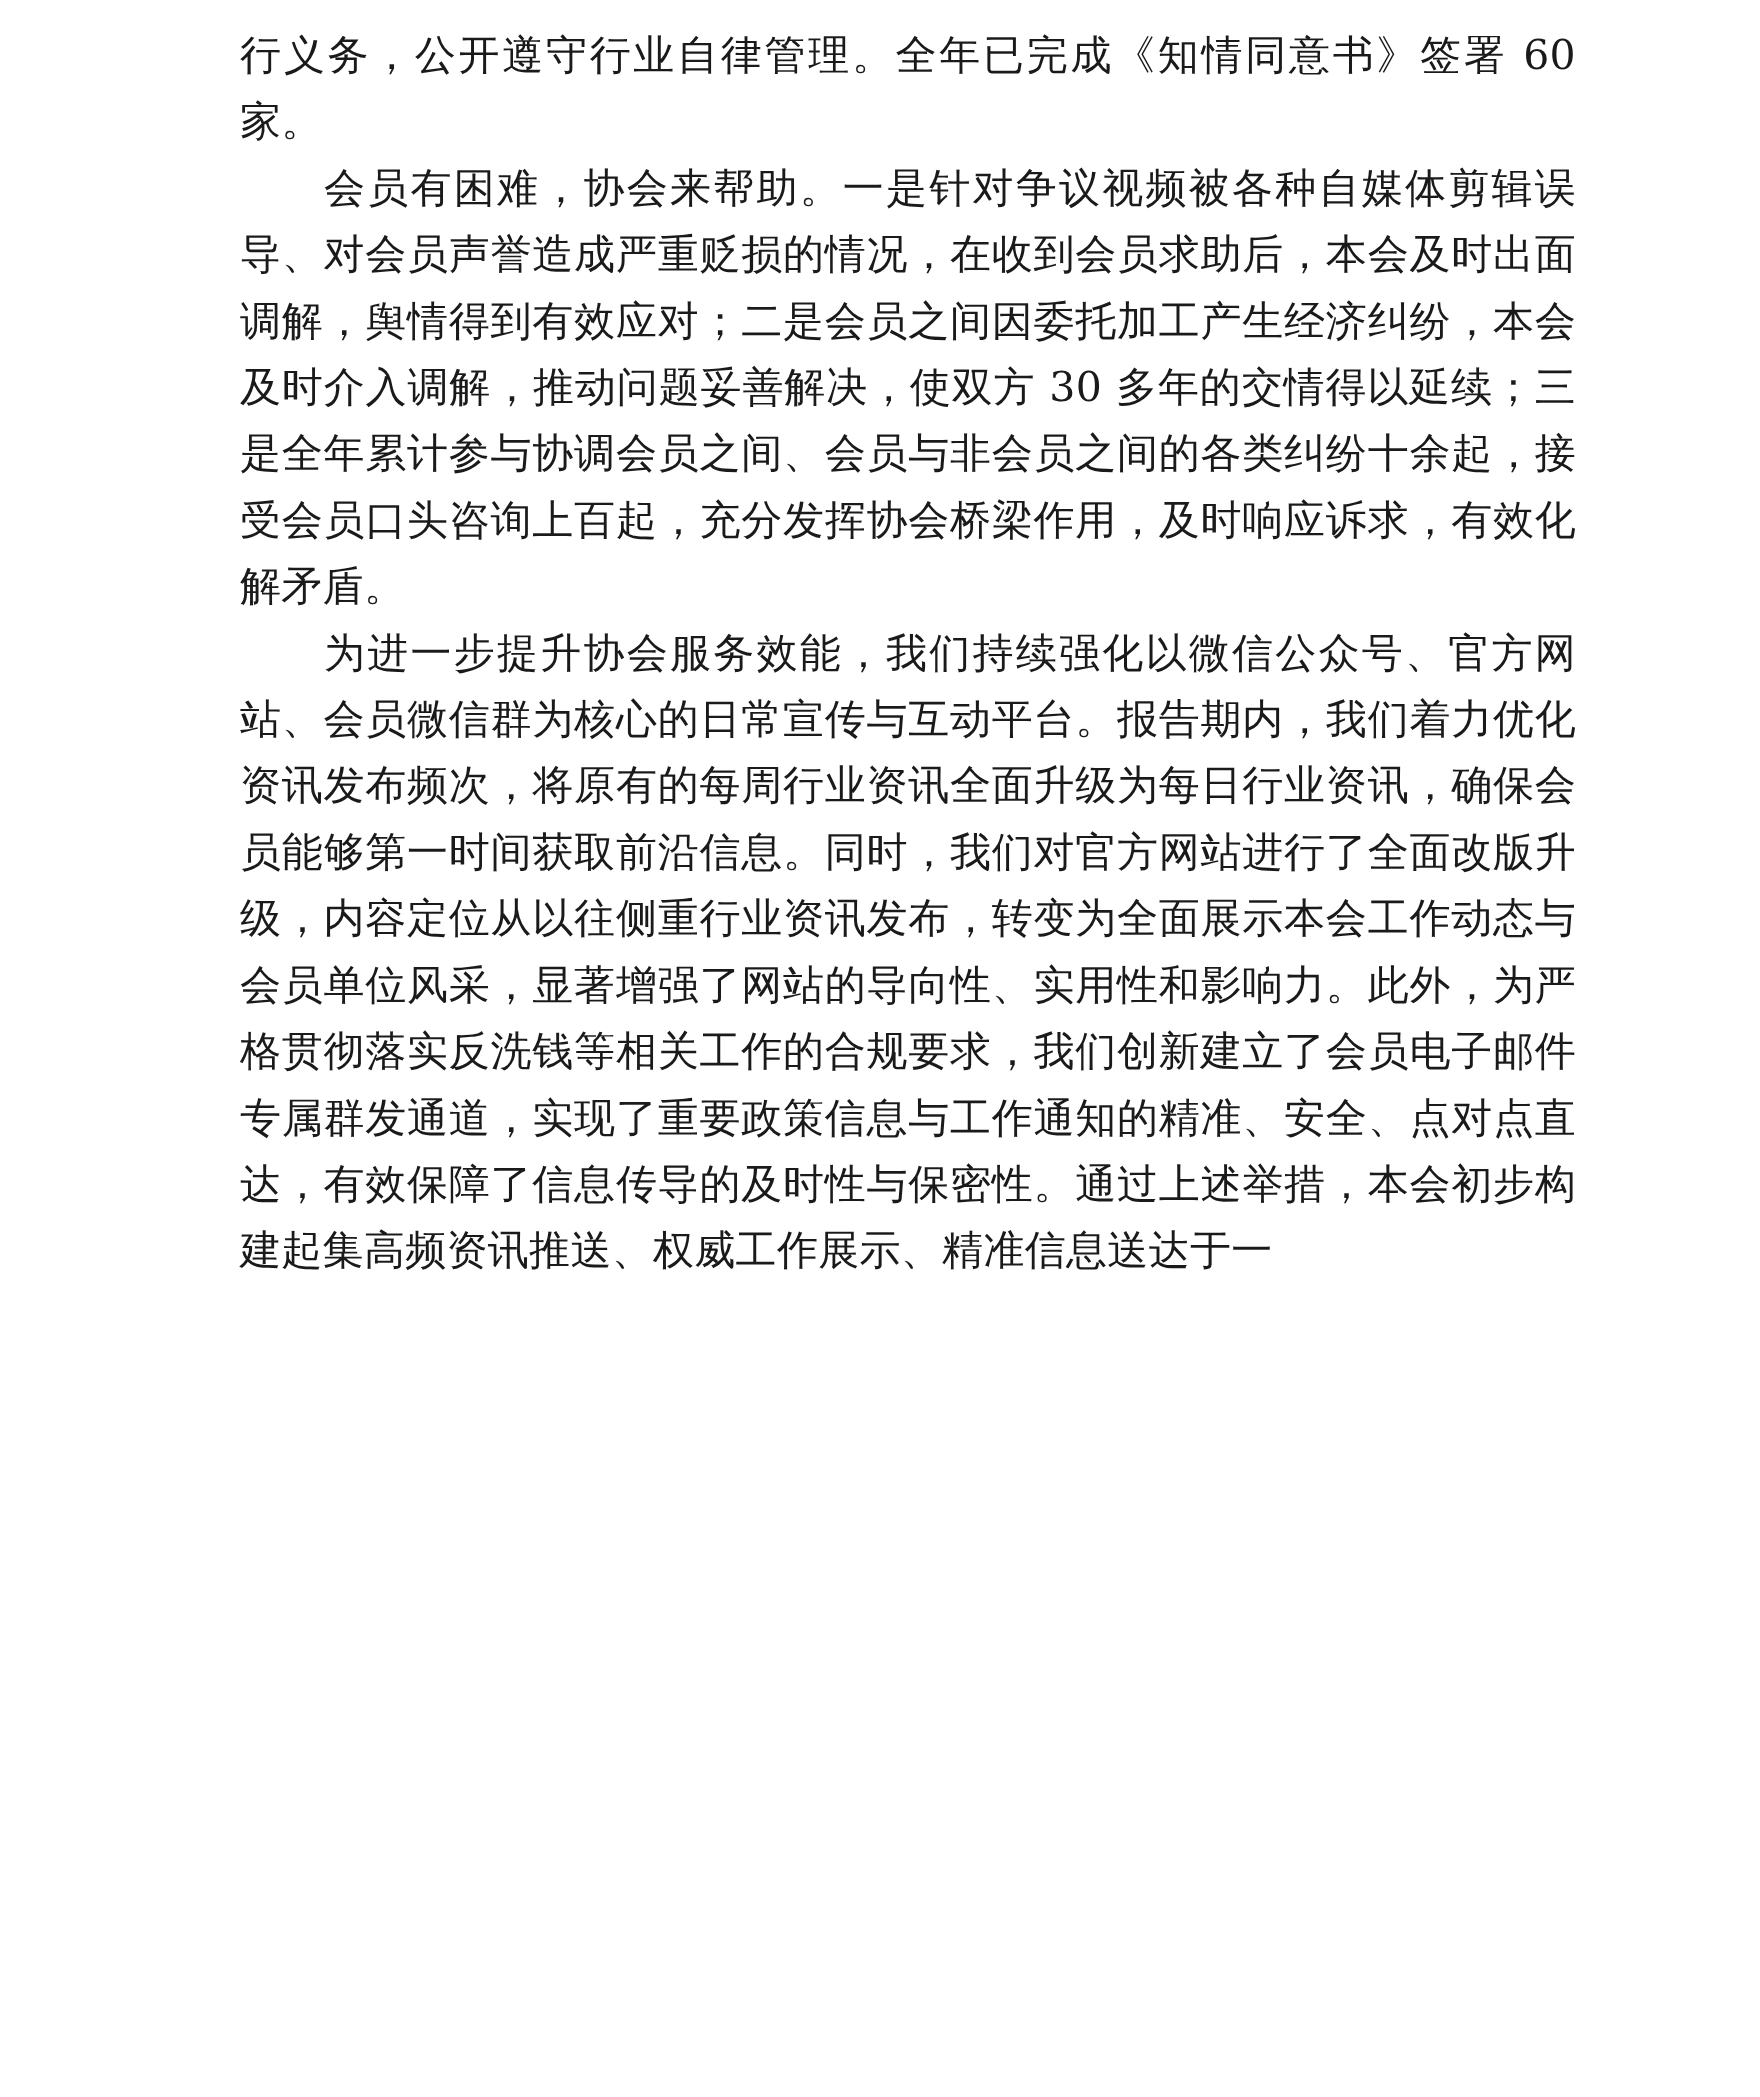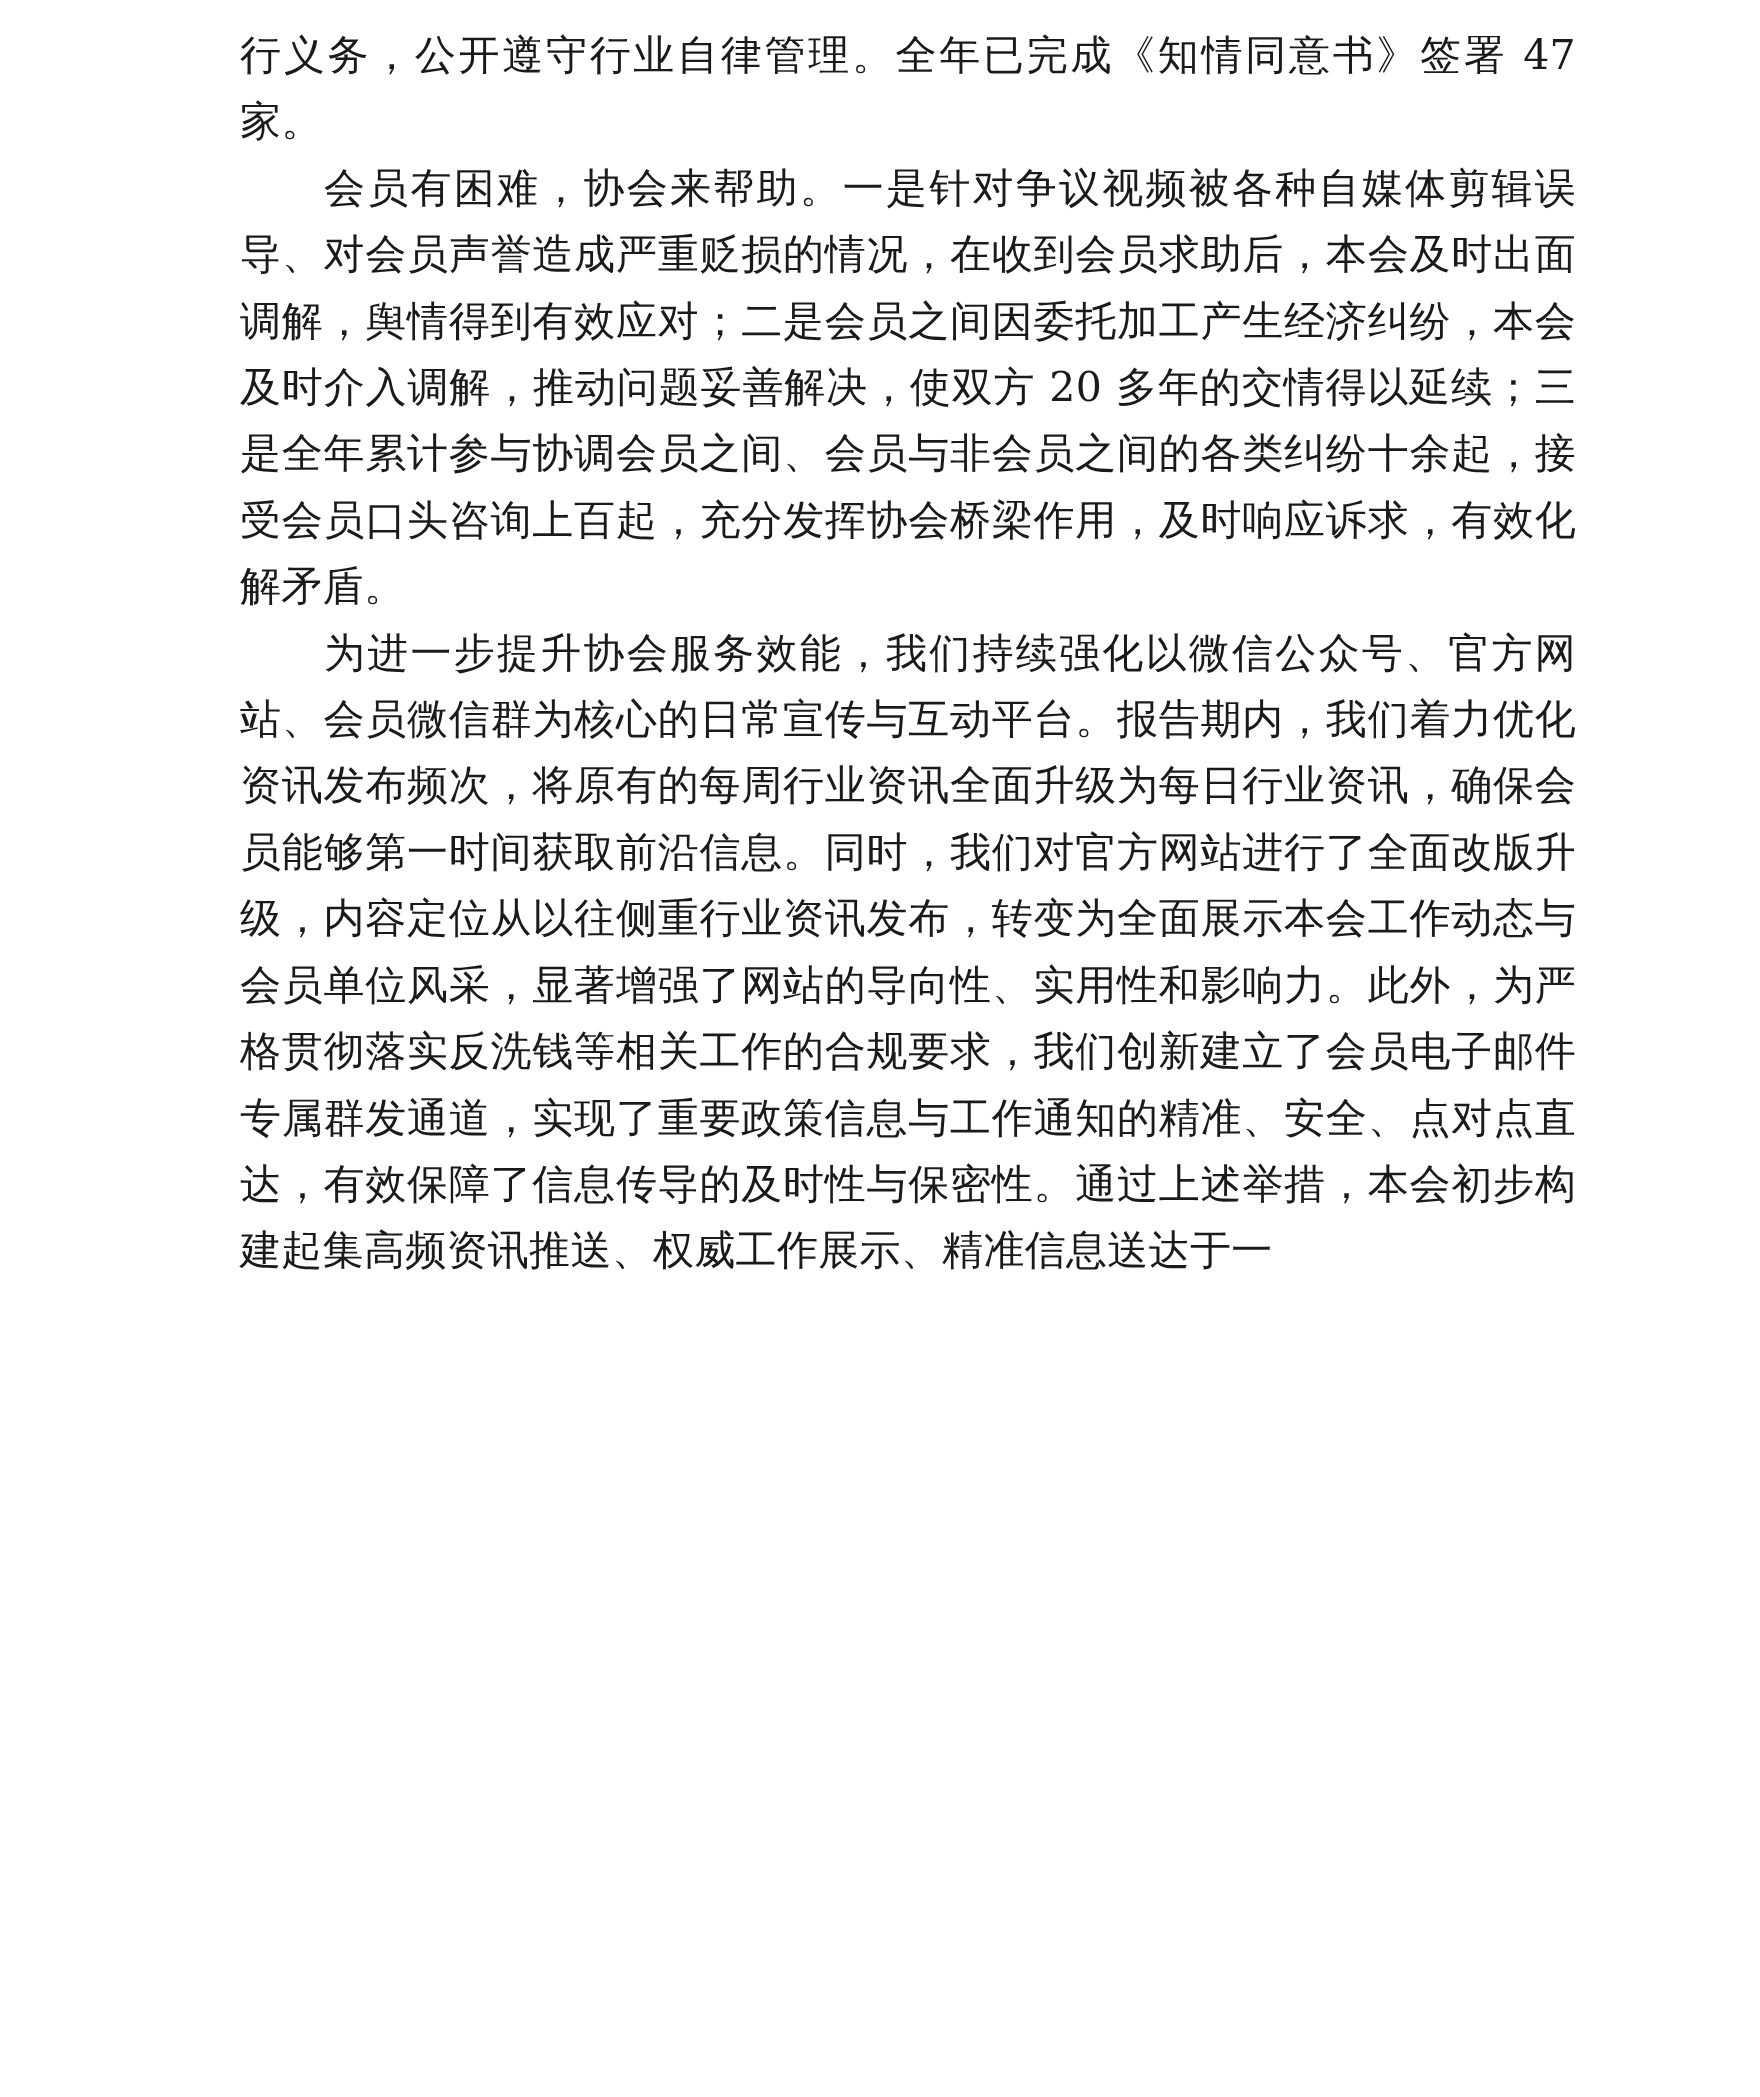--- a/index.html
+++ b/index.html
@@ -39,18 +39,18 @@
   .para.indent {
     text-indent: 84px;
   indent: 0;
   }
 </style>
 </head>
 <body>
 
 <div class="page">
   <div class="doc-body">
-    <p class="para">行义务，公开遵守行业自律管理。全年已完成《知情同意书》签署 47 家。</p>
-    <p class="para indent">会员有困难，协会来帮助。一是针对争议视频被各种自媒体剪辑误导、对会员声誉造成严重贬损的情况，在收到会员求助后，本会及时出面调解，舆情得到有效应对；二是会员之间因委托加工产生经济纠纷，本会及时介入调解，推动问题妥善解决，使双方 20 多年的交情得以延续；三是全年累计参与协调会员之间、会员与非会员之间的各类纠纷十余起，接受会员口头咨询上百起，充分发挥协会桥梁作用，及时响应诉求，有效化解矛盾。</p>
+    <p class="para">行义务，公开遵守行业自律管理。全年已完成《知情同意书》签署 60 家。</p>
+    <p class="para indent">会员有困难，协会来帮助。一是针对争议视频被各种自媒体剪辑误导、对会员声誉造成严重贬损的情况，在收到会员求助后，本会及时出面调解，舆情得到有效应对；二是会员之间因委托加工产生经济纠纷，本会及时介入调解，推动问题妥善解决，使双方 30 多年的交情得以延续；三是全年累计参与协调会员之间、会员与非会员之间的各类纠纷十余起，接受会员口头咨询上百起，充分发挥协会桥梁作用，及时响应诉求，有效化解矛盾。</p>
     <p class="para indent">为进一步提升协会服务效能，我们持续强化以微信公众号、官方网站、会员微信群为核心的日常宣传与互动平台。报告期内，我们着力优化资讯发布频次，将原有的每周行业资讯全面升级为每日行业资讯，确保会员能够第一时间获取前沿信息。同时，我们对官方网站进行了全面改版升级，内容定位从以往侧重行业资讯发布，转变为全面展示本会工作动态与会员单位风采，显著增强了网站的导向性、实用性和影响力。此外，为严格贯彻落实反洗钱等相关工作的合规要求，我们创新建立了会员电子邮件专属群发通道，实现了重要政策信息与工作通知的精准、安全、点对点直达，有效保障了信息传导的及时性与保密性。通过上述举措，本会初步构建起集高频资讯推送、权威工作展示、精准信息送达于一</p>
   </div>
 </div>
 
 
 </body></html>

